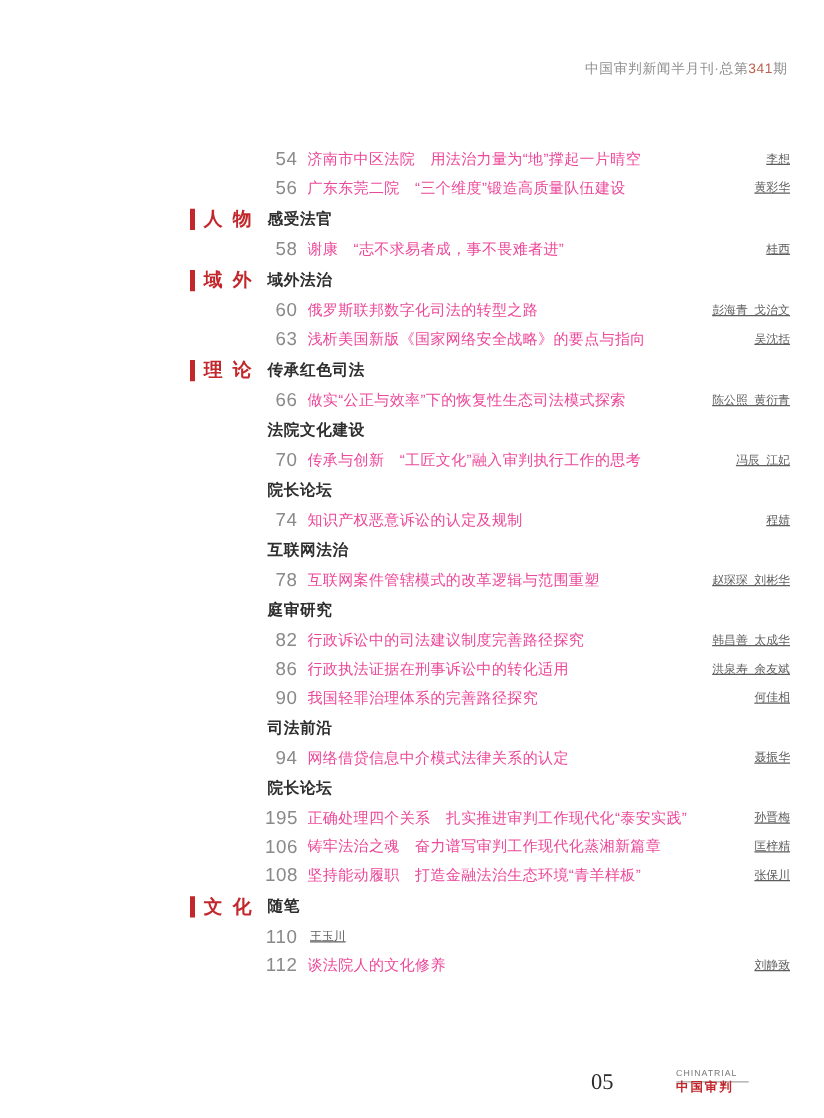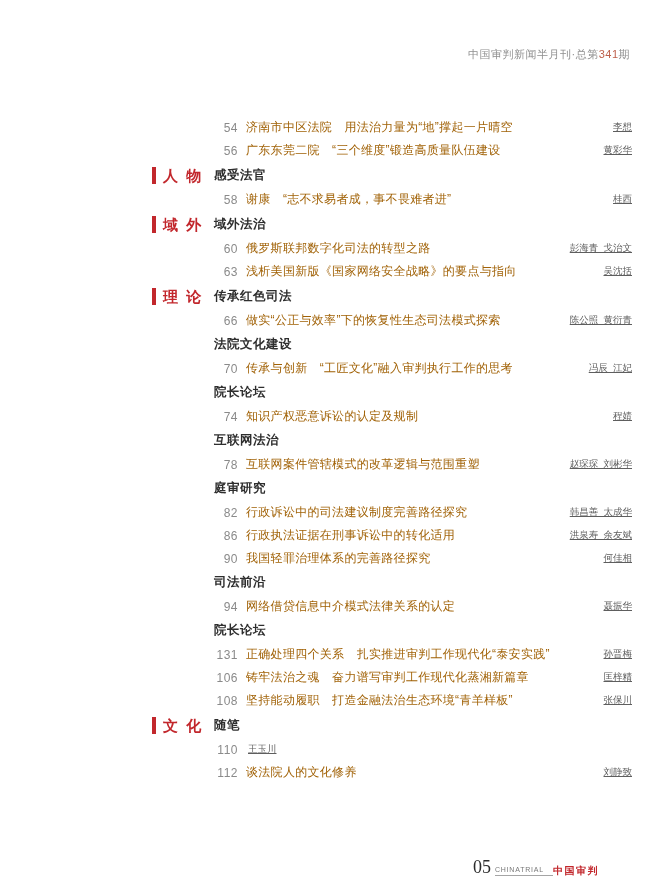--- a/index.html
+++ b/index.html
@@ -27,38 +27,38 @@
   }
   .section-label .label-text { white-space:pre; letter-spacing:2px; }
   .group { margin-bottom:4px; }
   .heading {
     font-size:12.5px; line-height:17px; font-weight:bold; color:#2e2e2e;
     margin-left:2px; margin-bottom:4px; letter-spacing:0.5px; white-space:pre;
   }
   .entry { display:flex; align-items:center; height:23px; }
   .pg {
     flex:none; width:26px; text-align:right;
-    font-size:12px; color:#8a8a8a; letter-spacing:0.5px;
+    font-size:15px; color:#8a8a8a; letter-spacing:0.5px;
   }
   .title {
-    flex:1; margin-left:8px; font-size:12px; color:#a16207;
+    flex:1; margin-left:8px; font-size:12px; color:#ec4899;
     white-space:pre; overflow:hidden; letter-spacing:0.3px;
   }
   .authors {
     flex:none; margin-left:10px; font-size:9.5px; color:#5e5e5e; white-space:pre;text-decoration:underline;
   }
   .footer {
     position:absolute; right:60px; bottom:18px;
-    display:flex; align-items:flex-end;
+    display:flex; align-items:center;gap:46px;
   }
   .pagenum {
     font-family:"Liberation Serif","DejaVu Serif",serif;
     font-size:18px; line-height:18px; color:#2b2b2b; margin-right:4px;
   }
-  .logo { display:flex; flex-direction:row; padding-top:2px; }
+  .logo { display:flex; flex-direction:column; padding-top:2px; }
   .logo-en {
     font-size:7px; line-height:8px; color:#777; letter-spacing:0.8px;
     border-bottom:1px solid #a5a5a5; padding-bottom:1px; padding-right:9px;
   }
   .logo-cn {
     font-size:10px; line-height:11px; font-weight:bold; color:#c2272c;
     letter-spacing:1.5px; margin-top:-1px;
   }
 </style>
 </head>
@@ -175,21 +175,21 @@
         <div class="heading">司法前沿</div>
         <div class="entry">
     <span class="pg">94</span>
     <span class="title">网络借贷信息中介模式法律关系的认定</span>
     <span class="authors">聂振华</span>
   </div>
       </div>
       <div class="group">
         <div class="heading">院长论坛</div>
         <div class="entry">
-    <span class="pg">131</span>
+    <span class="pg">195</span>
     <span class="title">正确处理四个关系　扎实推进审判工作现代化“泰安实践”</span>
     <span class="authors">孙晋梅</span>
   </div>
         <div class="entry">
     <span class="pg">106</span>
     <span class="title">铸牢法治之魂　奋力谱写审判工作现代化蒸湘新篇章</span>
     <span class="authors">匡梓精</span>
   </div>
         <div class="entry">
     <span class="pg">108</span>

